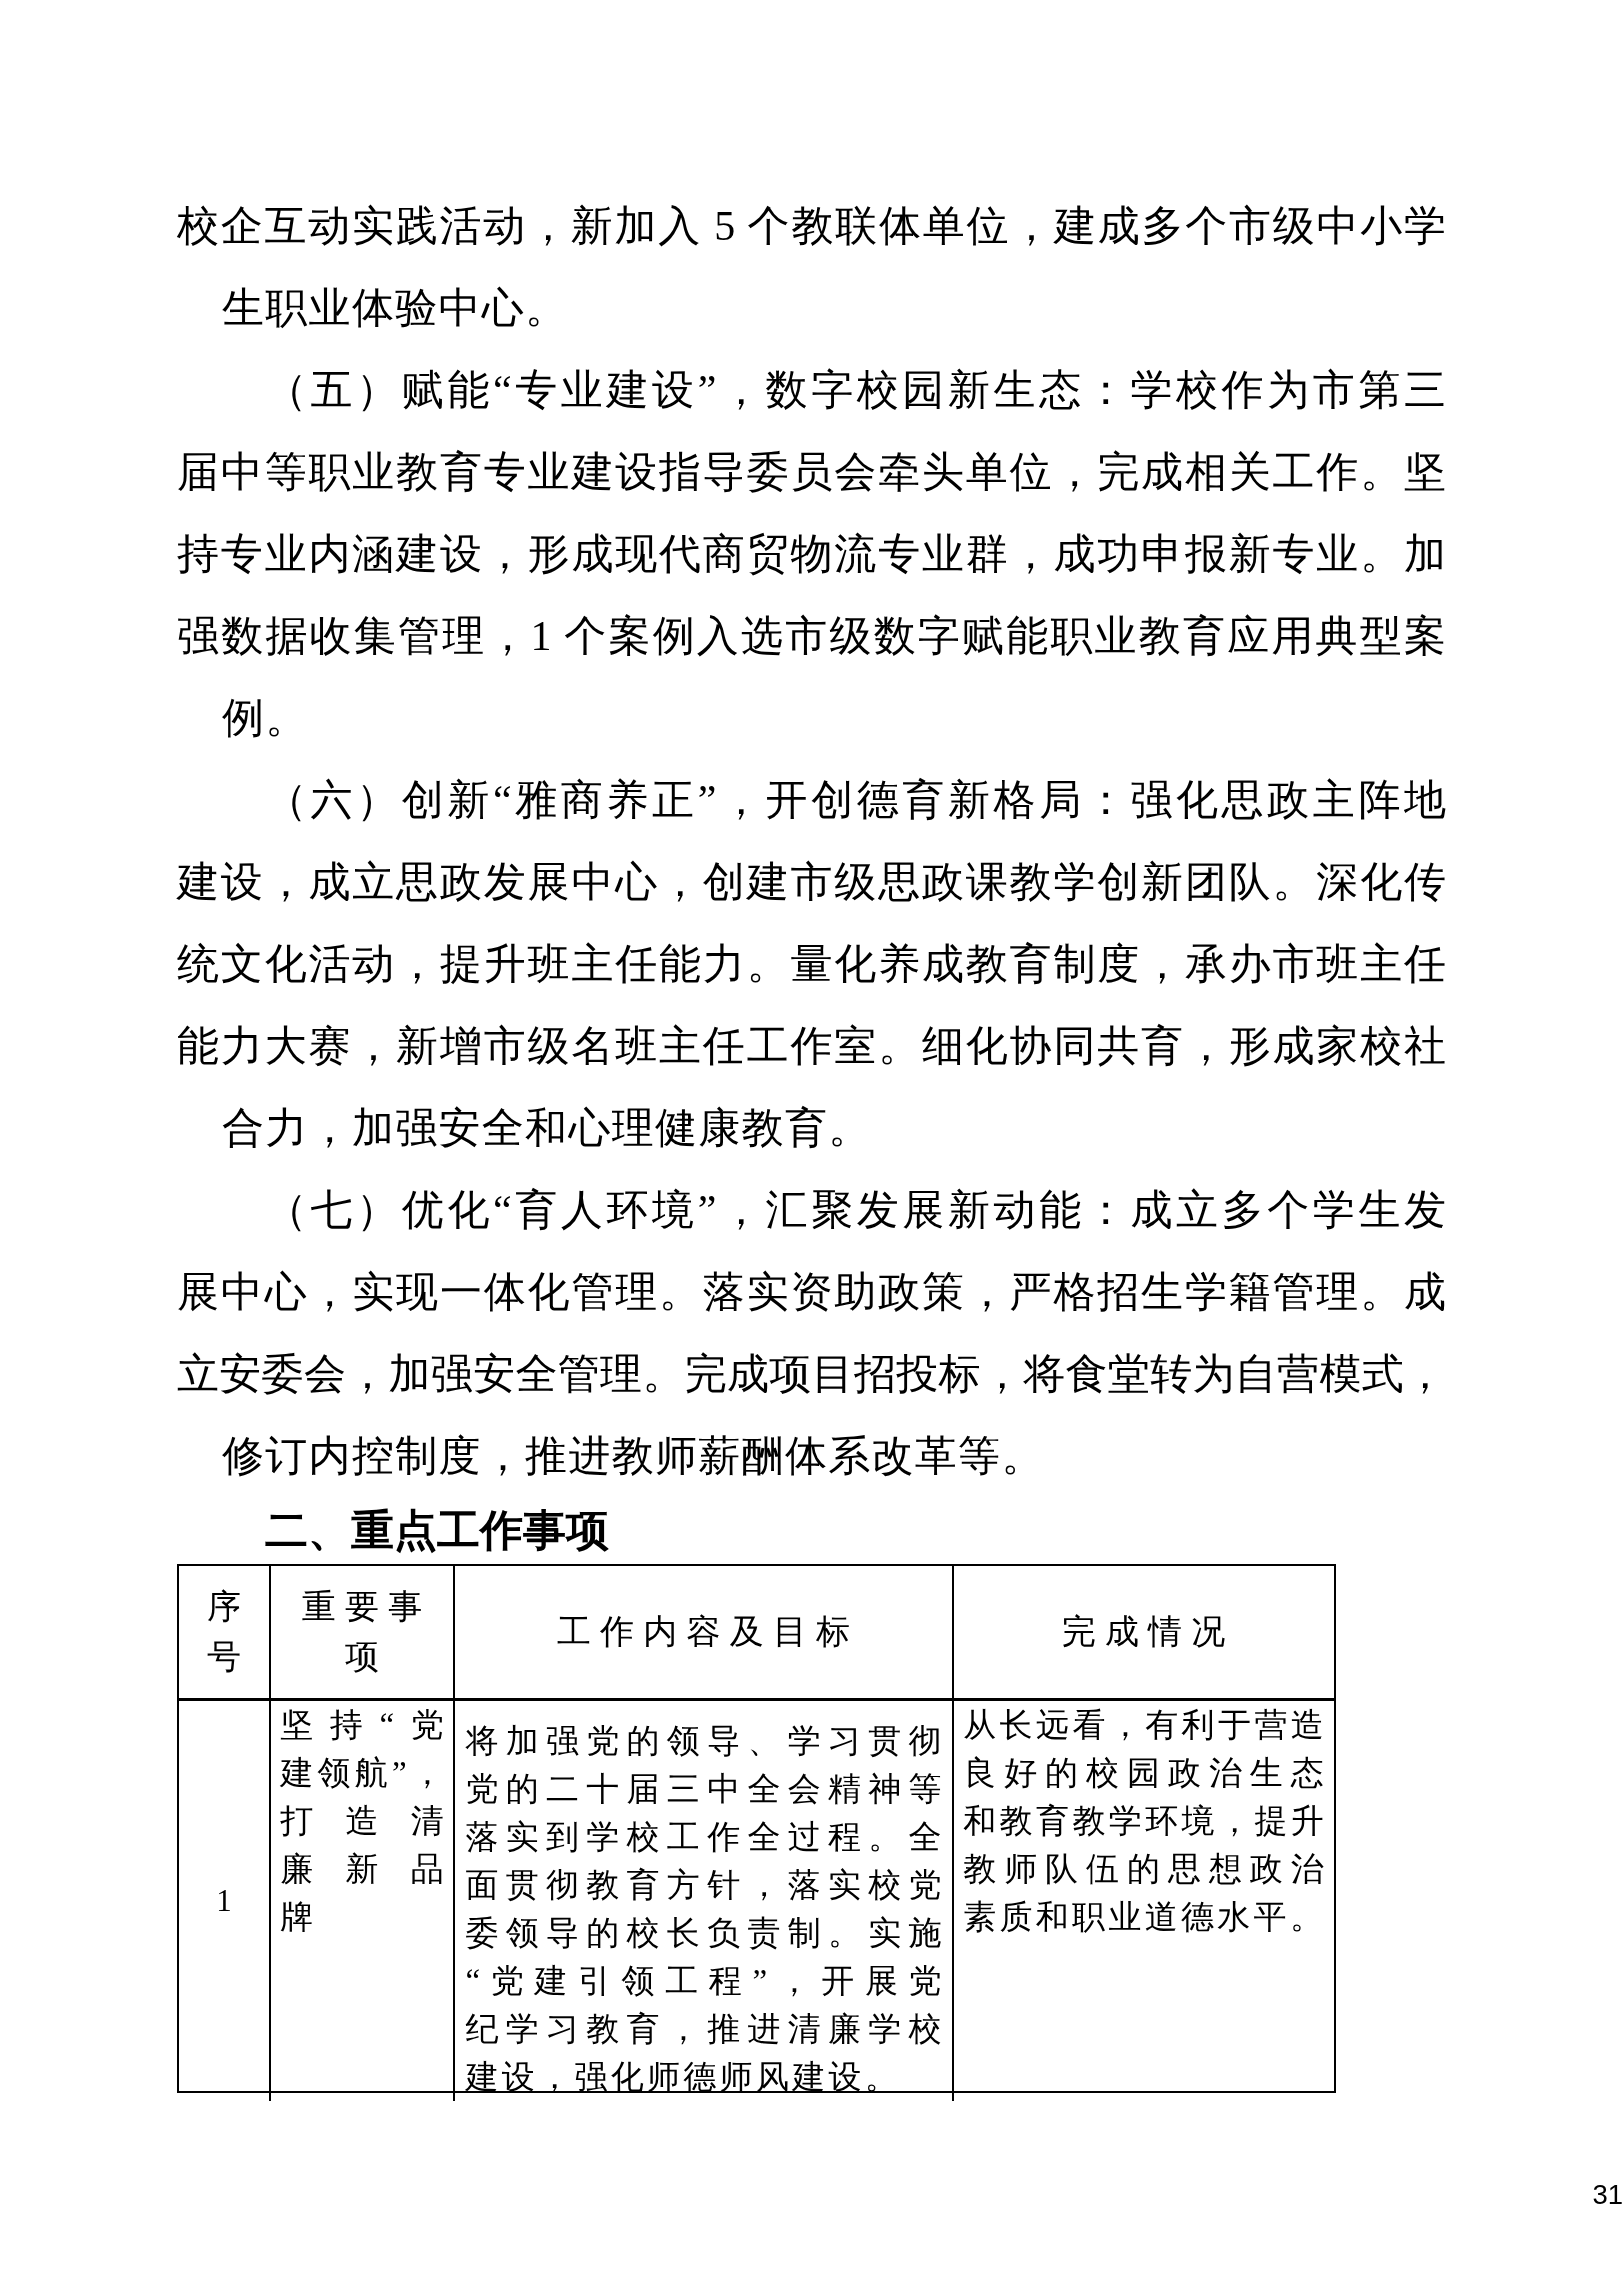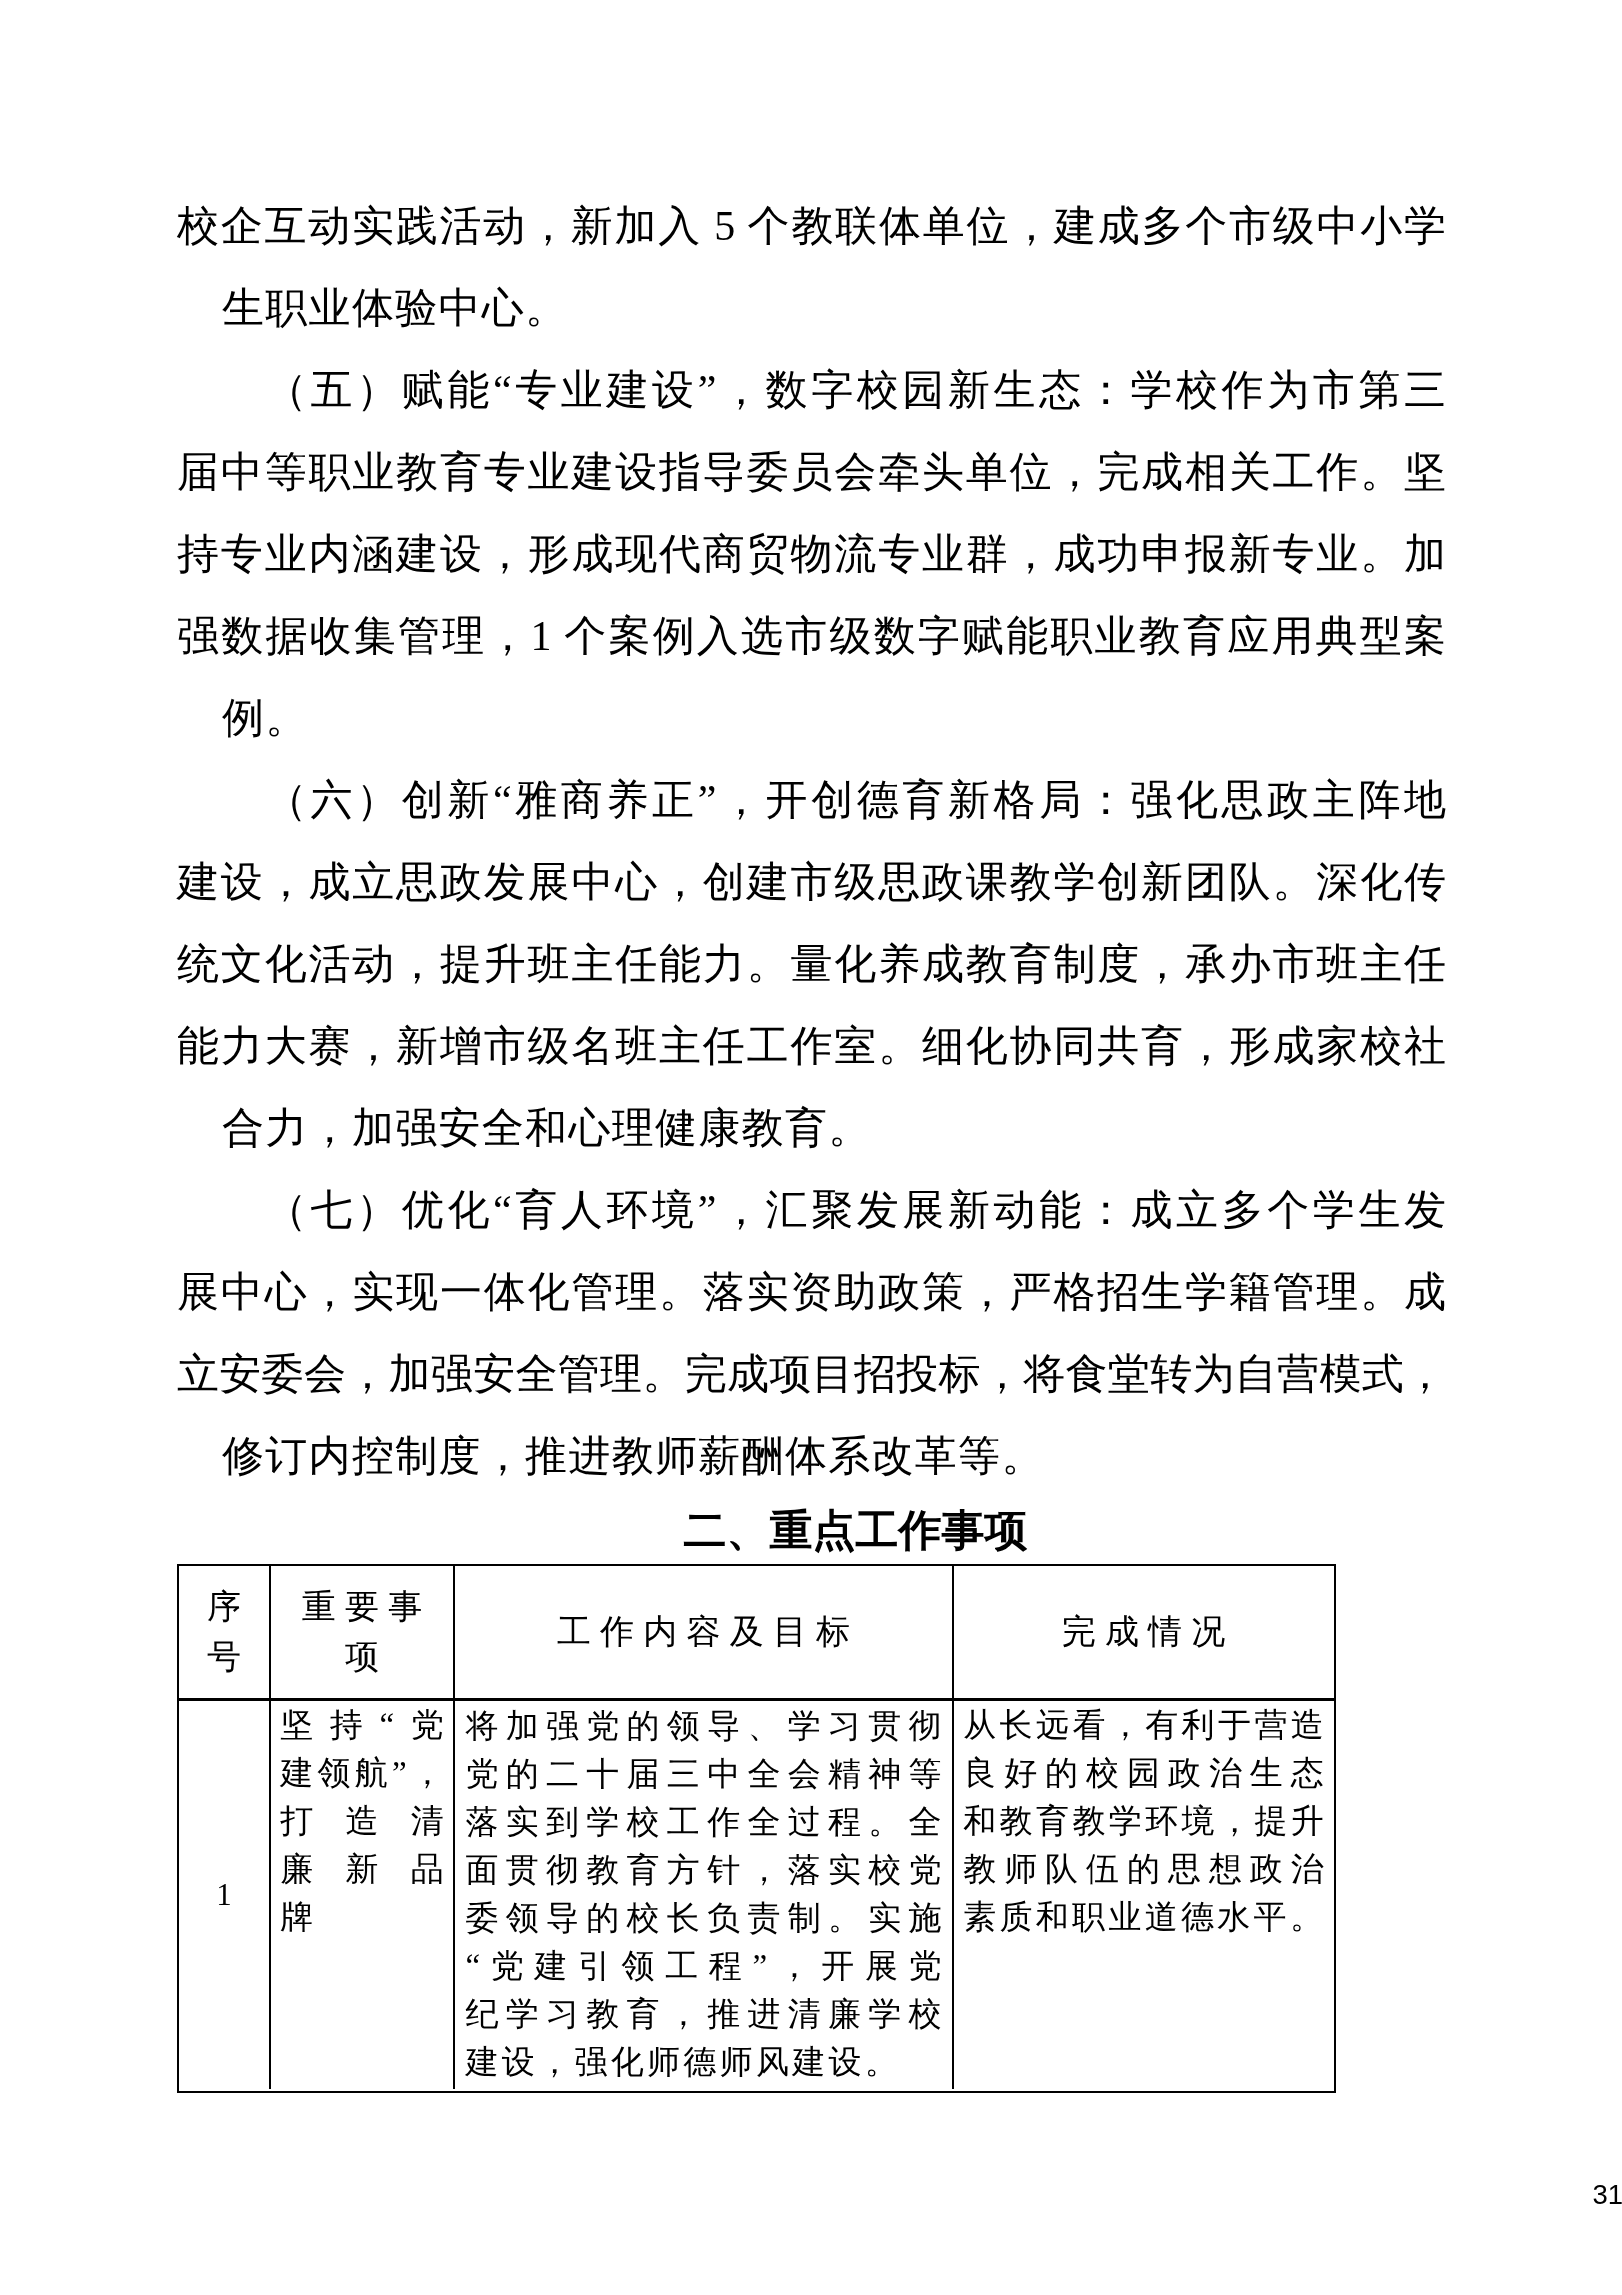--- a/index.html
+++ b/index.html
@@ -22,21 +22,21 @@
   }
   .bline.indent{padding-left:88px;}
   .bline.end{text-align-last:left;letter-spacing:1.3px;margin-left:45px;}
   .lead{font-weight:normal;}
 
   
   .heading{
     position:absolute;left:177px;top:1502px;width:1269px;height:56px;
     line-height:56px;font-size:43px;font-weight:bold;
     font-family:"Liberation Sans", sans-serif;
-    padding-left:88px;box-sizing:border-box;text-align:center;
+    padding-left:88px;box-sizing:border-box;
   }
 
   
   .wtable{
     position:absolute;left:177px;top:1564px;width:1159px;height:529px;
     box-sizing:border-box;border:2.6px solid #000;background:#fff;
   }
   .thead,.trow{display:grid;grid-template-columns:92px 184px 499px 379px;}
   .thead{height:135px;border-bottom:3.3px solid #000;box-sizing:border-box;}
   .trow{height:388px;}
@@ -45,21 +45,21 @@
   .th{display:flex;flex-direction:column;justify-content:center;align-items:center;}
   .hln{
     line-height:50px;font-size:34px;letter-spacing:9.2px;text-indent:9.2px;
     text-align:center;white-space:nowrap;
   }
   .td.seq{
     display:flex;align-items:center;justify-content:center;
     font-size:31px;
   }
   .td.item,.td.completion{display:flex;flex-direction:column;justify-content:flex-start;}
-  .td.content{display:flex;flex-direction:column;justify-content:flex-start;padding-top:1px;}
+  .td.content{display:flex;flex-direction:column;justify-content:flex-start;padding-top:16px;}
   .cln{
     box-sizing:border-box;width:100%;padding:0 9.2px;
     line-height:48px;font-size:33px;
     text-align:justify;text-align-last:justify;white-space:nowrap;
   }
   .td.content .cln{padding:0 10.5px;}
   .cln.endl{text-align-last:left;letter-spacing:3.3px;}
 
   
   .pageno{

